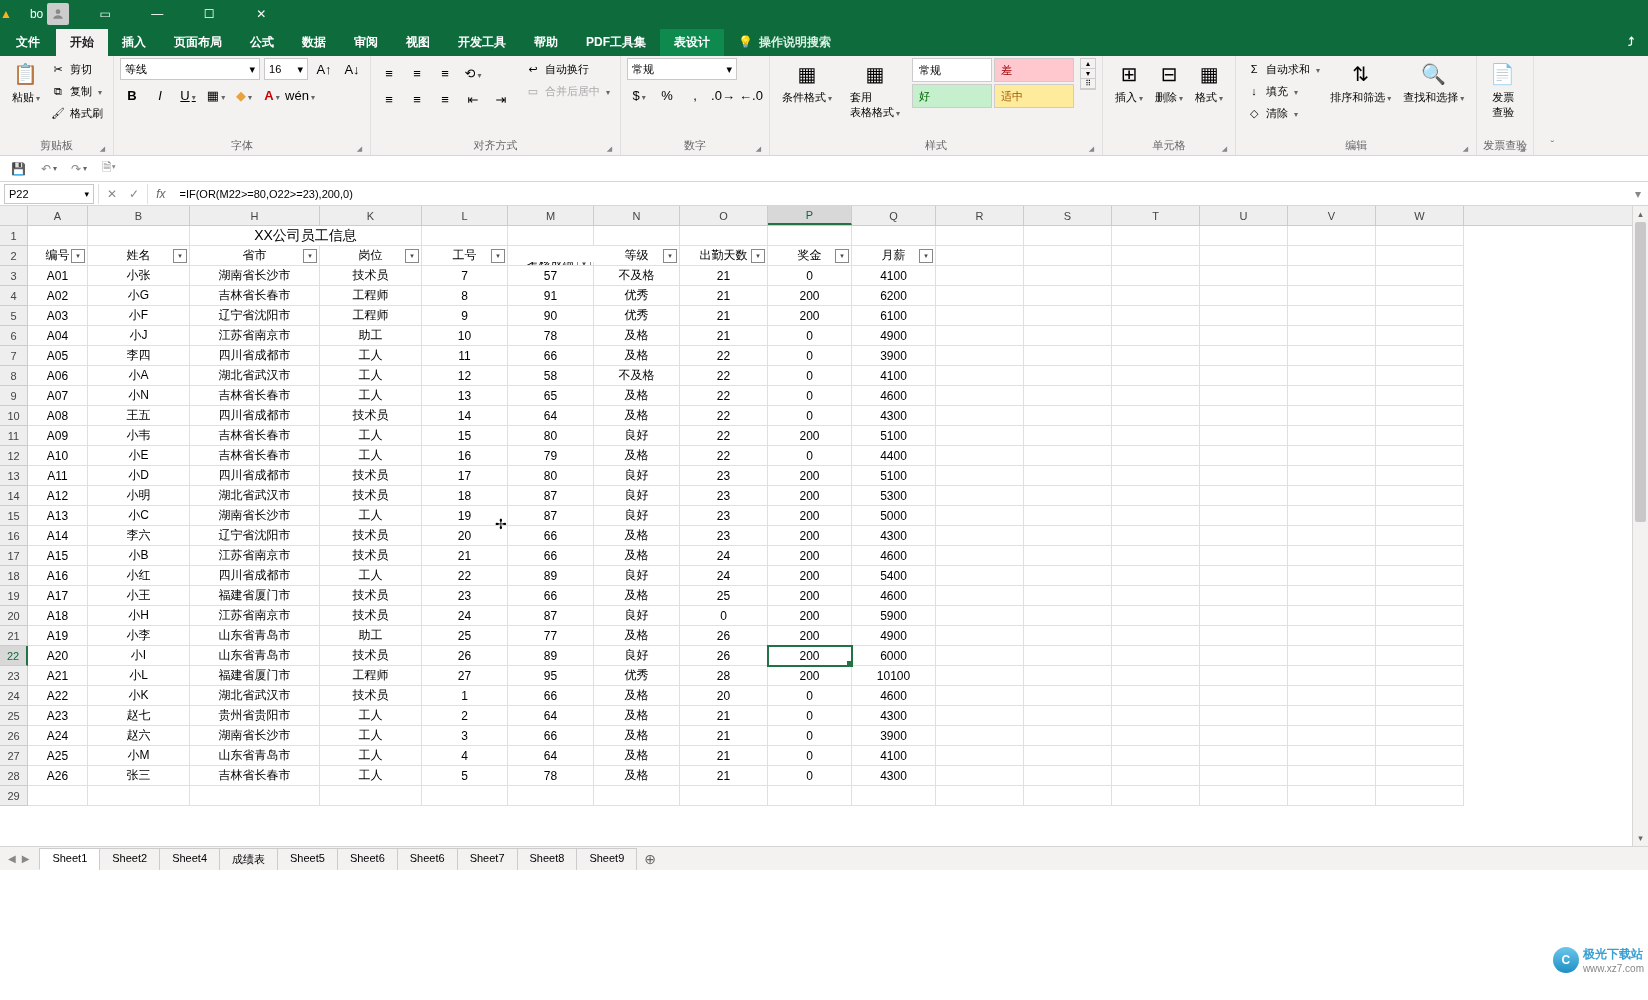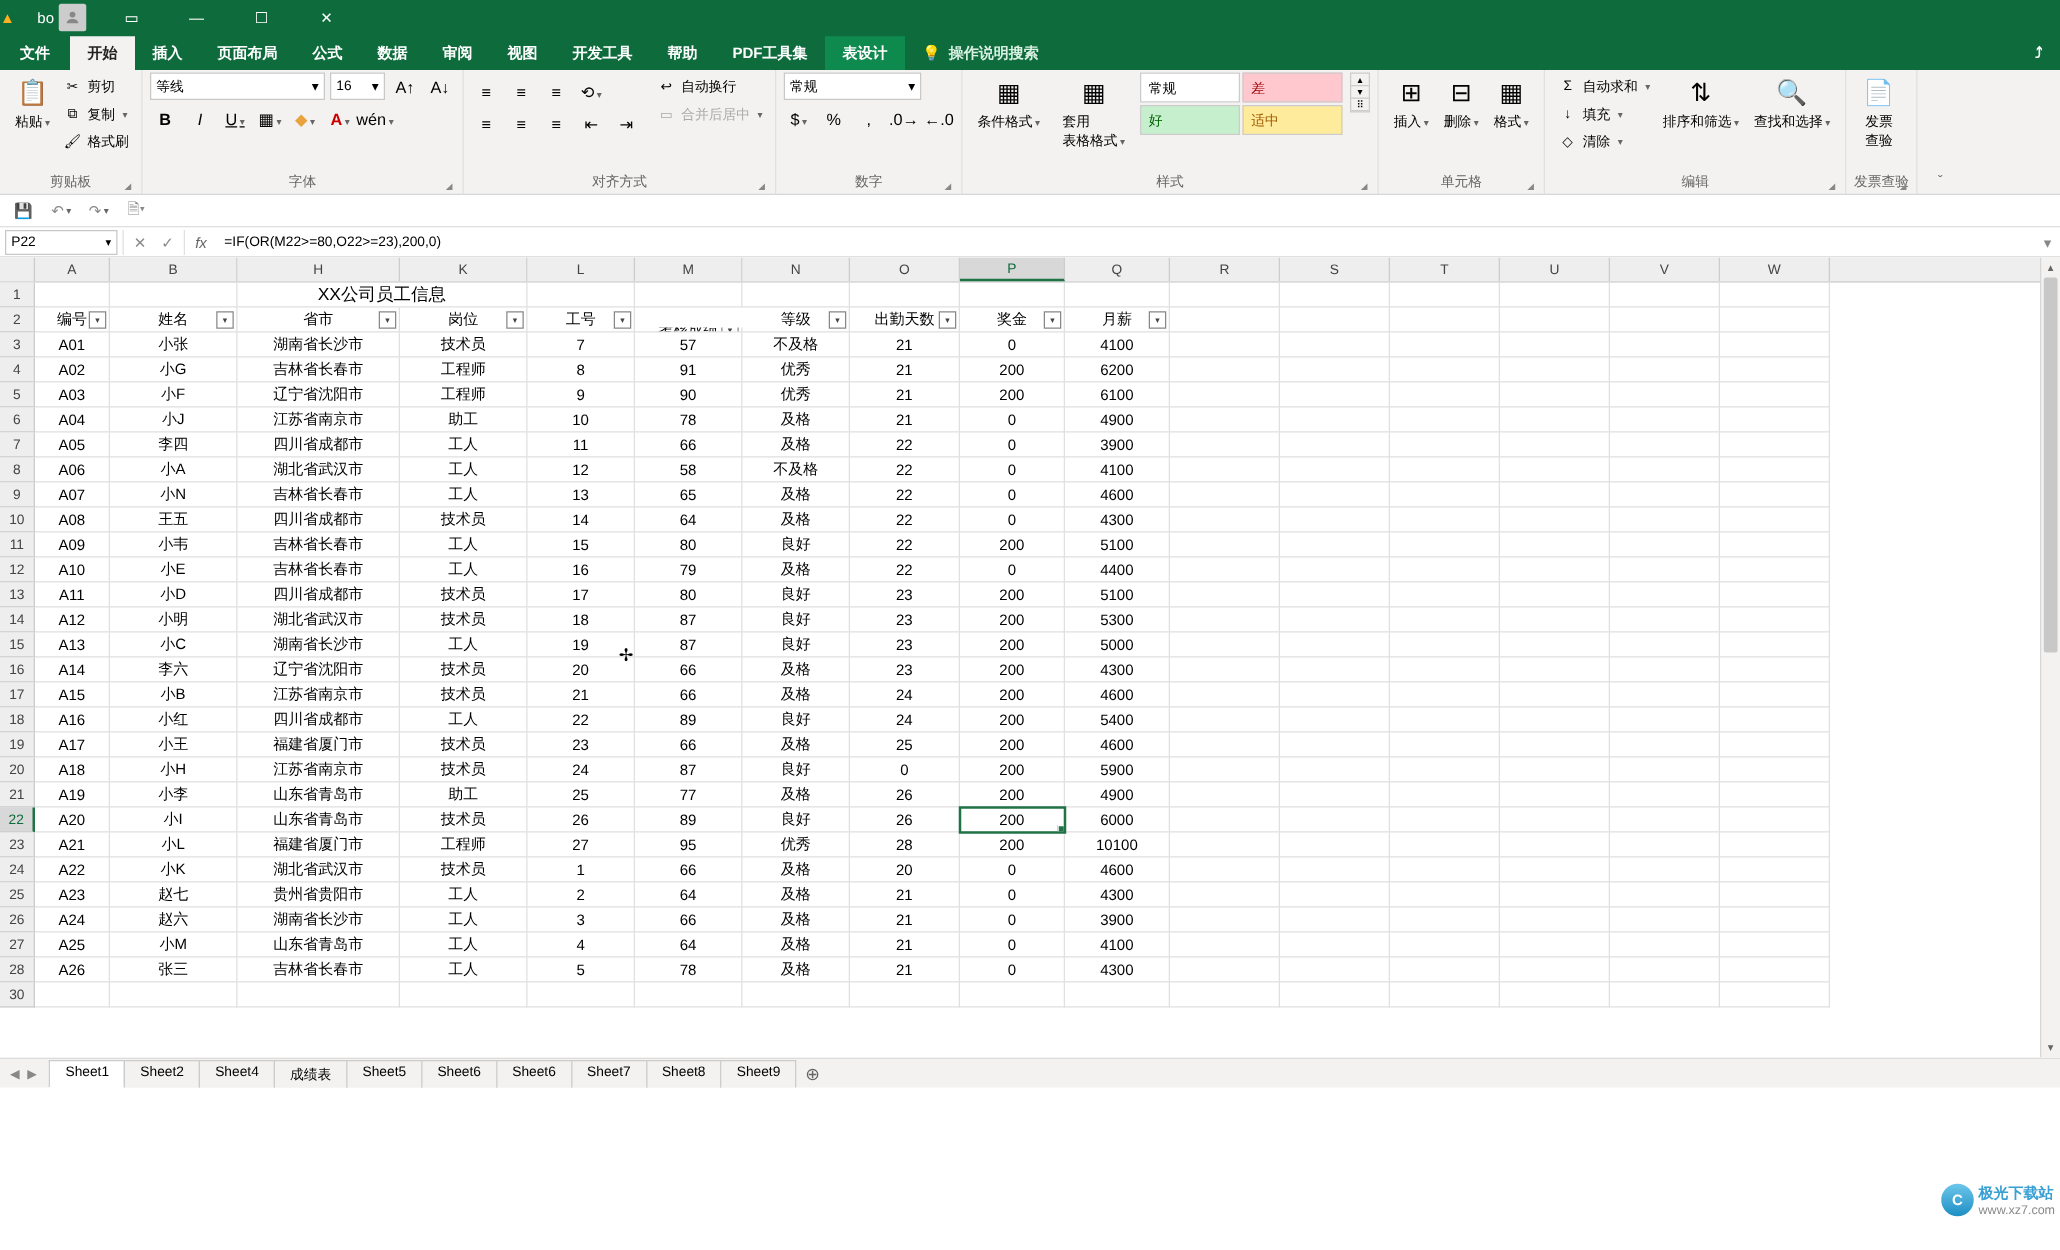--- a/index.html
+++ b/index.html
@@ -912,21 +912,21 @@
         <div class="cell" style="width: 84px;">0</div>
         <div class="cell" style="width: 84px;">4300</div>
         <div class="cell" style="width: 88px;"></div>
         <div class="cell" style="width: 88px;"></div>
         <div class="cell" style="width: 88px;"></div>
         <div class="cell" style="width: 88px;"></div>
         <div class="cell" style="width: 88px;"></div>
         <div class="cell" style="width: 88px;"></div>
       </div>
       <div class="row">
-        <div class="row-h">30</div>
+        <div class="row-h">29</div>
         <div class="cell" style="width: 60px;"></div>
         <div class="cell" style="width: 102px;"></div>
         <div class="cell" style="width: 130px;"></div>
         <div class="cell" style="width: 102px;"></div>
         <div class="cell" style="width: 86px;"></div>
         <div class="cell" style="width: 86px;"></div>
         <div class="cell" style="width: 86px;"></div>
         <div class="cell" style="width: 88px;"></div>
         <div class="cell" style="width: 84px;"></div>
         <div class="cell" style="width: 84px;"></div>

